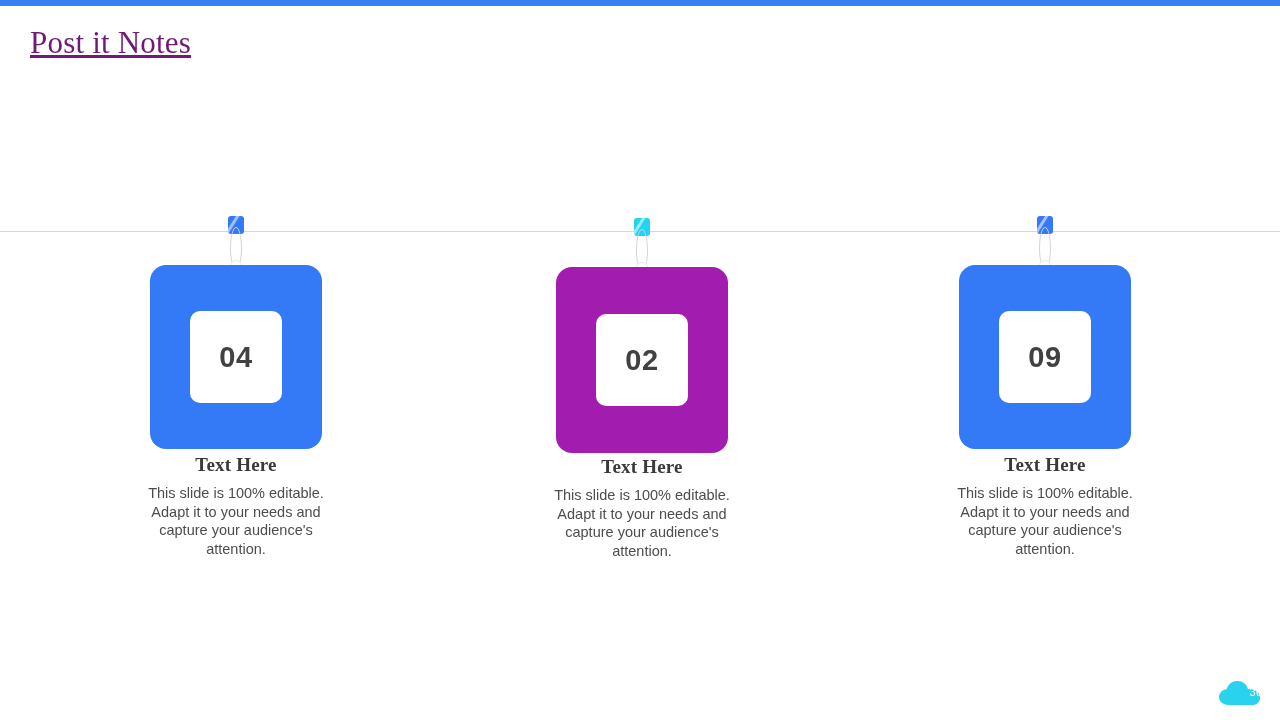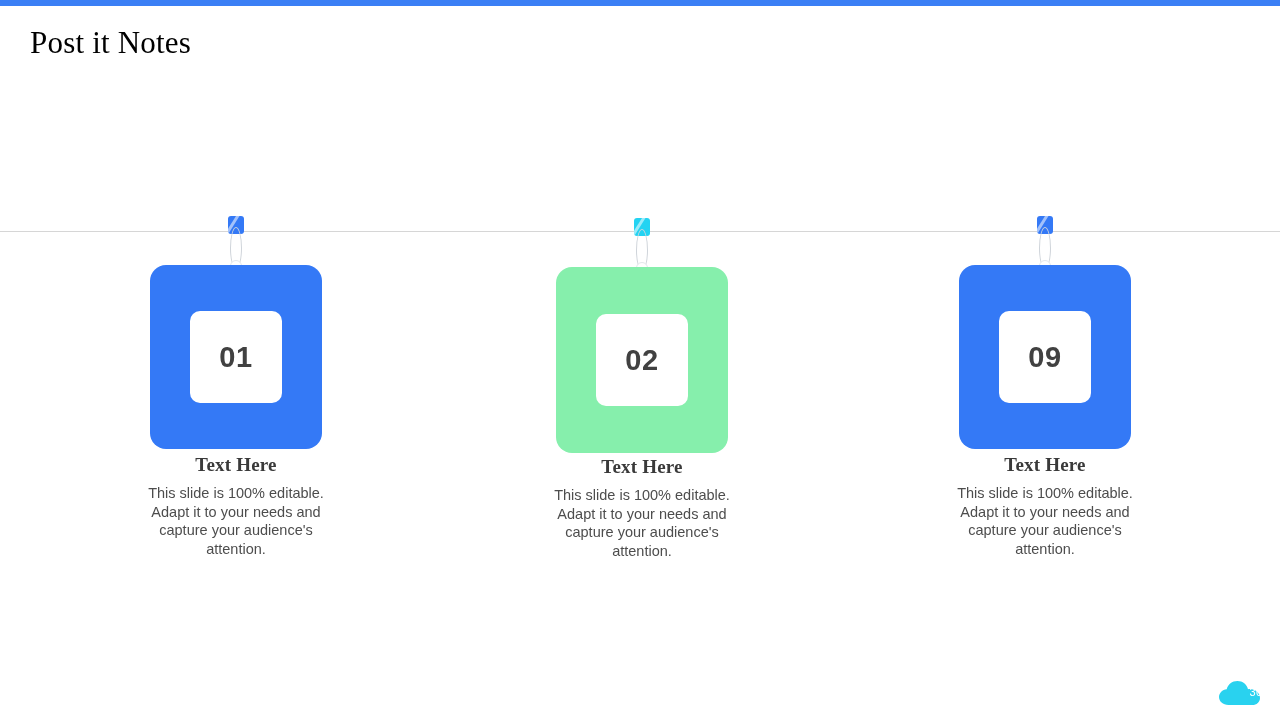--- a/index.html
+++ b/index.html
@@ -25,23 +25,24 @@
   }
 
   
   .slide-title {
     position: absolute;
     left: 30px;
     top: 25px;
     font-family: "Liberation Serif", serif;
     font-size: 31px;
     font-weight: 400;
-    color: #000000;
+    color: #701a75;
     letter-spacing: 0.2px;
     white-space: nowrap;
+    text-decoration: underline;
   }
 
   
   .hanging-line {
     position: absolute;
     left: 0;
     top: 231px;
     width: 1280px;
     height: 1px;
     background: #d6d6d6;
@@ -209,38 +210,38 @@
   <div class="card-col col1">
     <div class="pin">
       <div class="pin-head" style="background: rgb(52, 121, 246);">
         <div class="slash"></div>
       </div>
       <div class="pin-loop"></div>
       <div class="pin-ball"></div>
     </div>
     <div class="note" style="background: rgb(52, 121, 246);">
       <div class="note-inner">
-        <span class="note-number">01</span>
+        <span class="note-number">04</span>
       </div>
     </div>
     <div class="note-text">
       <p class="note-heading">Text Here</p>
       <p class="note-body">This slide is 100% editable. Adapt it to your needs and capture your audience's attention.</p>
     </div>
   </div>
 
   <div class="card-col col2">
     <div class="pin">
       <div class="pin-head" style="background: rgb(35, 211, 242);">
         <div class="slash"></div>
       </div>
       <div class="pin-loop"></div>
       <div class="pin-ball"></div>
     </div>
-    <div class="note" style="background: #86efac;">
+    <div class="note" style="background: #a21caf;">
       <div class="note-inner">
         <span class="note-number">02</span>
       </div>
     </div>
     <div class="note-text">
       <p class="note-heading">Text Here</p>
       <p class="note-body">This slide is 100% editable. Adapt it to your needs and capture your audience's attention.</p>
     </div>
   </div>
 

